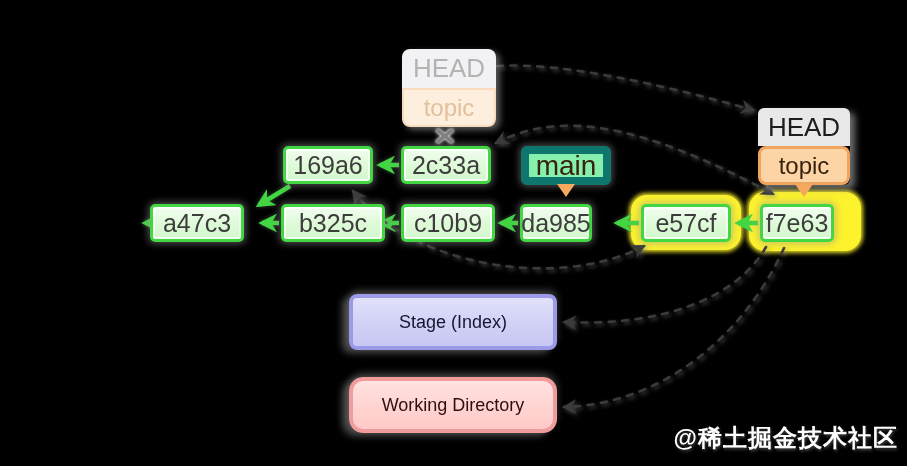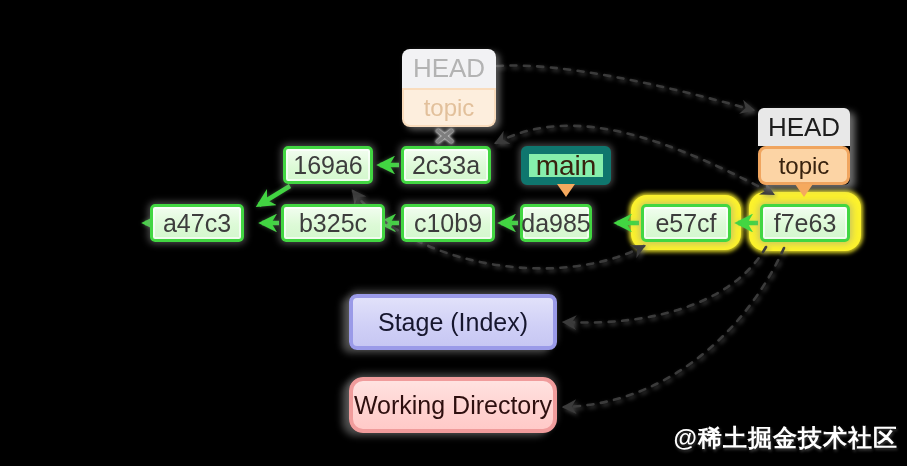--- a/index.html
+++ b/index.html
@@ -33,21 +33,21 @@
     display:flex;align-items:center;justify-content:center;color:#38220e;font-size:28px;
     box-shadow:0 0 6px 2px rgba(150,150,150,.45);
   }
   .tri{position:absolute;width:0;height:0;border-left:9px solid transparent;border-right:9px solid transparent;border-top:13px solid #f5a95e;}
   .xmark{
     position:absolute;color:#7f7f7f;font-size:30px;font-weight:bold;line-height:1;
     transform:scaleX(1.25);text-shadow:0 0 2px #fff,0 0 4px rgba(255,255,255,.8);
   }
   .area-box{
     position:absolute;box-sizing:border-box;width:208px;height:56px;
-    display:flex;align-items:center;justify-content:center;font-size:25px;
+    display:flex;align-items:center;justify-content:center;font-size:18px;
   }
   .stage{
     background:linear-gradient(180deg,#e1e1fa 0%,#cfcff6 60%,#c7c7f3 100%);
     border:4px solid #9a9ae8;border-radius:8px;color:#16162e;
     box-shadow:-7px 3px 7px rgba(145,145,145,.5),0 -4px 7px rgba(145,145,145,.4);
   }
   .wd{
     background:linear-gradient(180deg,#ffe2e0 0%,#ffd2d0 60%,#ffcac8 100%);
     border:4px solid #f09c9c;border-radius:14px;color:#2e0f0f;
     box-shadow:-7px 3px 7px rgba(145,145,145,.5),0 -4px 7px rgba(145,145,145,.4);
@@ -96,21 +96,21 @@
       <path d="M766,247 C737,298 662,327 564,322" marker-end="url(#md)"></path>
       <path d="M784,248 C747,330 668,404 564,407" marker-end="url(#md)"></path>
     </g>
   </svg>
 
   <div class="commit" style="left:150px;top:204px;width:94px">a47c3</div>
   <div class="commit" style="left:281px;top:204px;width:104px">b325c</div>
   <div class="commit" style="left:401px;top:204px;width:94px">c10b9</div>
   <div class="commit" style="left:520px;top:204px;width:72px">da985</div>
   <div class="commit" style="left:641px;top:204px;width:90px">e57cf</div>
-  <div class="commit" style="left:760px;top:204px;width:90px">f7e63</div>
+  <div class="commit" style="left:760px;top:204px;width:74px">f7e63</div>
   <div class="commit" style="left:283px;top:146px;width:90px">169a6</div>
   <div class="commit" style="left:401px;top:146px;width:90px">2c33a</div>
 
   <div class="card old" style="left:402px;top:49px">
     <div class="tag tag-head">HEAD</div>
     <div class="tag tag-topic">topic</div>
   </div>
   <div class="xmark" style="left:436px;top:121px">×</div>
 
   <div class="ref-main" style="left:521px;top:146px">main</div>

